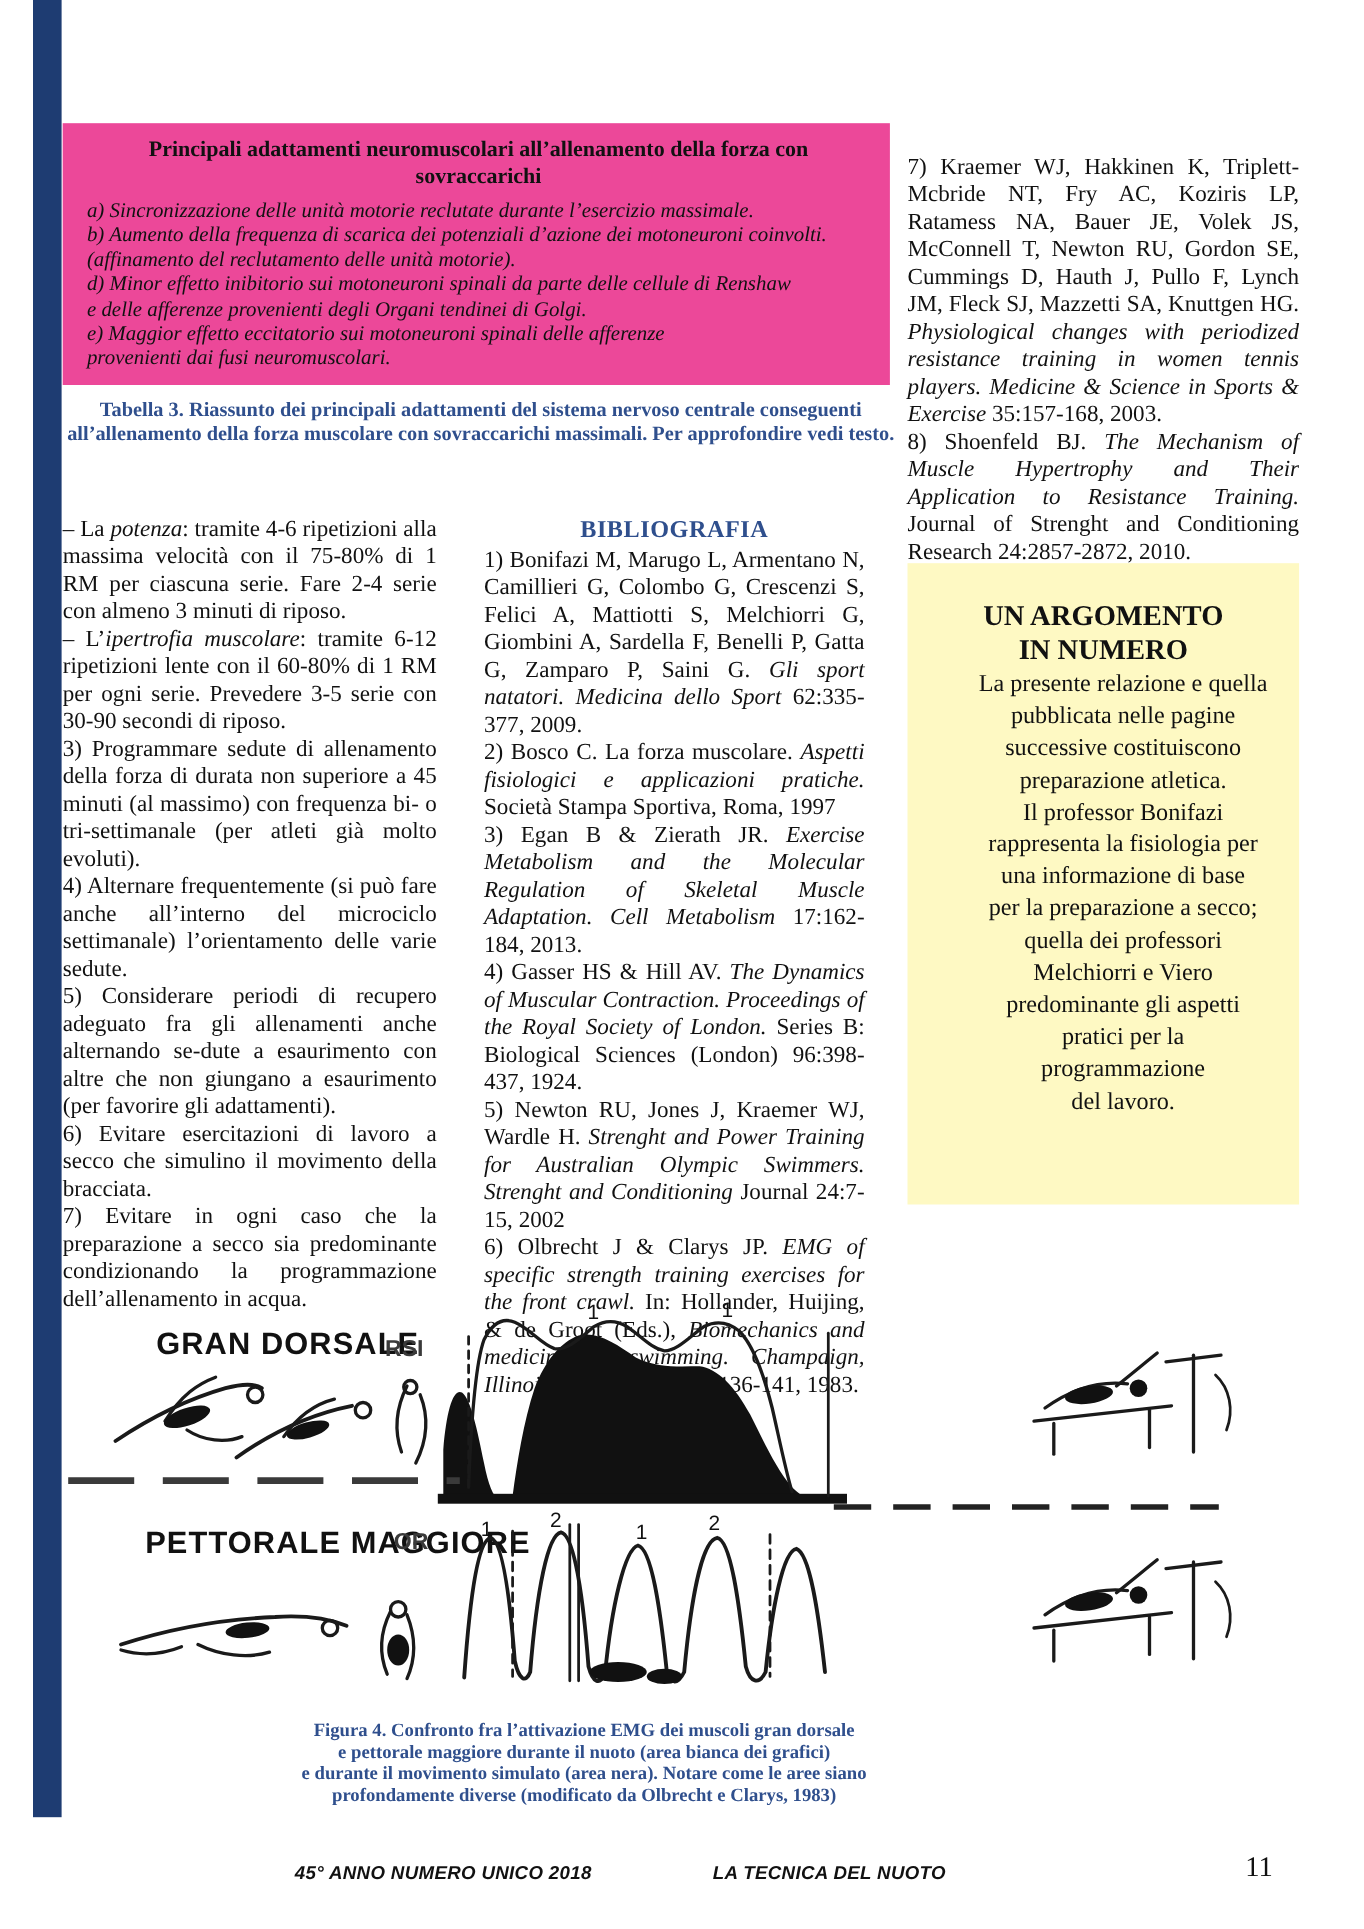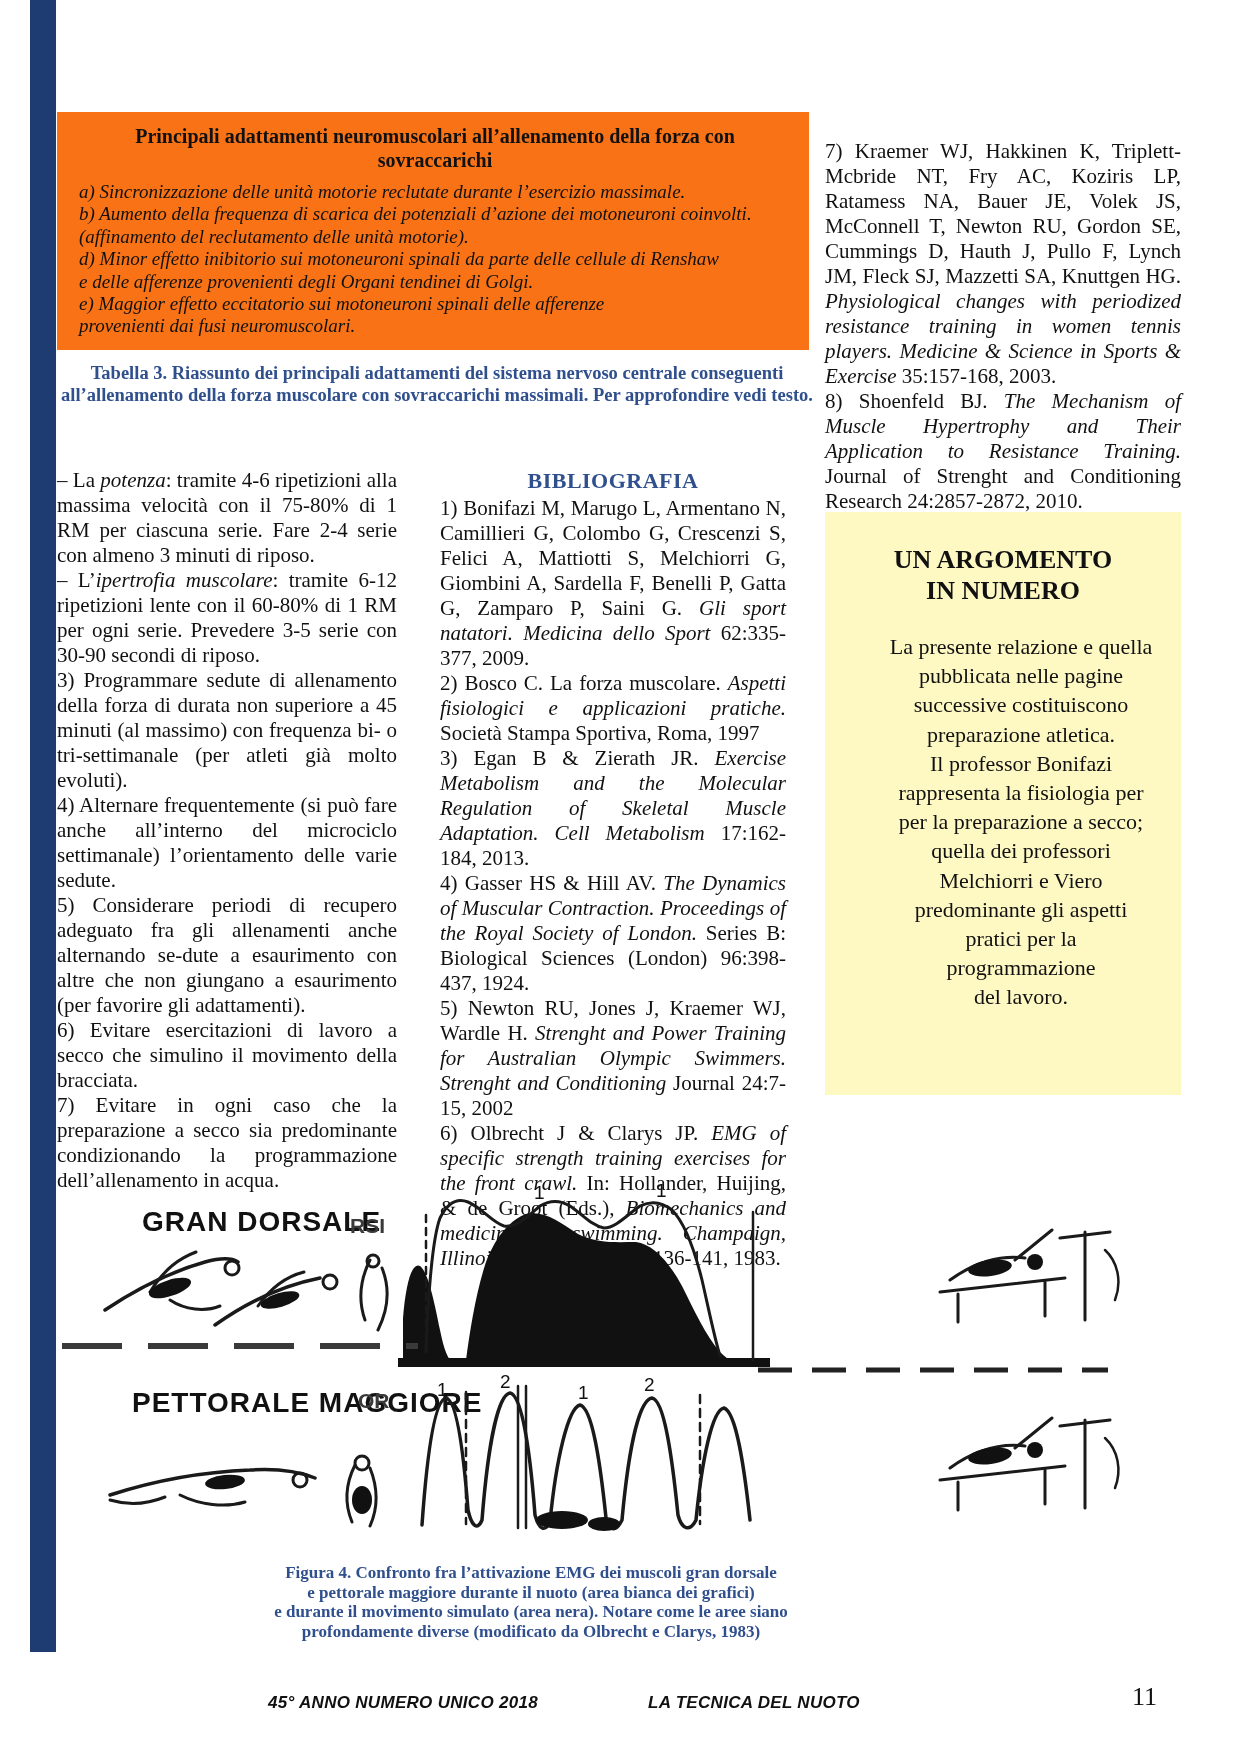--- a/index.html
+++ b/index.html
@@ -2,39 +2,39 @@
 <html><head>
 <meta charset="utf-8">
 <style>
   html,body{margin:0;padding:0;background:#e8e8e8;}
   .page{position:relative;width:1240px;height:1754px;background:#ffffff;overflow:hidden;
         font-family:"Liberation Serif",serif;color:#111;}
   .abs{position:absolute;}
   
   .left-bar{left:30px;top:0;width:26px;height:1652px;background:#1e3c72;}
   
-  .t3-box{left:57px;top:112px;width:752px;height:238px;background:#f97316;box-sizing:border-box;padding:12px 18px 0 22px;}
+  .t3-box{left:57px;top:112px;width:752px;height:238px;background:#ec4899;box-sizing:border-box;padding:12px 18px 0 22px;}
   .t3-title{text-align:center;font-weight:bold;font-size:20px;line-height:24px;}
   .t3-lines{margin-top:9px;font-style:italic;font-size:19px;line-height:22.4px;}
   
   .t3-caption{left:61px;top:363px;width:752px;text-align:center;color:#2f4f8d;font-weight:bold;
               font-size:18.5px;line-height:21.5px;}
   
   .col{font-size:21px;line-height:25px;text-align:justify;margin-top:36px;}
   .col p{margin:0;}
   .col .it{font-style:italic;}
   .col1{left:57px;top:432px;width:340px;}
   .col2{left:440px;top:432px;width:346px;}
   .col3{left:825px;top:103px;width:356px;}
   .bib-heading{text-align:center;color:#2f4f8d;font-weight:bold;font-size:22px;line-height:25px;
                letter-spacing:.5px;margin-bottom:3px;}
   
   .arg-box{left:825px;top:512px;width:356px;height:583px;background:#fef9c3;box-sizing:border-box;padding-top:32px;}
   .arg-title{text-align:center;font-weight:bold;font-size:26px;line-height:31px;}
-  .arg-body{margin-top:26px;text-align:center;font-size:22px;line-height:29.2px;padding-left:36px;}
+  .arg-body{text-align:center;font-size:22px;line-height:29.2px;padding-left:36px;}
   
   .fig-caption{left:176px;top:1563px;width:710px;text-align:center;color:#2f4f8d;font-weight:bold;
                font-size:17px;line-height:19.5px;}
   
   .footer-left{left:268px;top:1693px;font-family:"Liberation Sans",sans-serif;font-weight:bold;
                font-style:italic;font-size:17px;letter-spacing:.3px;}
   .footer-right{left:648px;top:1693px;font-family:"Liberation Sans",sans-serif;font-weight:bold;
                 font-style:italic;font-size:17px;letter-spacing:.3px;}
   .page-num{left:1132px;top:1682px;font-size:26px;}
   
@@ -101,20 +101,21 @@
         <div>UN ARGOMENTO</div>
         <div>IN NUMERO</div>
       </div>
     <div class="arg-body">
         <div>La presente relazione e quella</div>
         <div>pubblicata nelle pagine</div>
         <div>successive costituiscono</div>
         <div>preparazione atletica.</div>
         <div>Il professor Bonifazi</div>
         <div>rappresenta la fisiologia per</div>
+        <div>una informazione di base</div>
         <div>per la preparazione a secco;</div>
         <div>quella dei professori</div>
         <div>Melchiorri e Viero</div>
         <div>predominante gli aspetti</div>
         <div>pratici per la</div>
         <div>programmazione</div>
         <div>del lavoro.</div>
       </div>
   </section>
 

